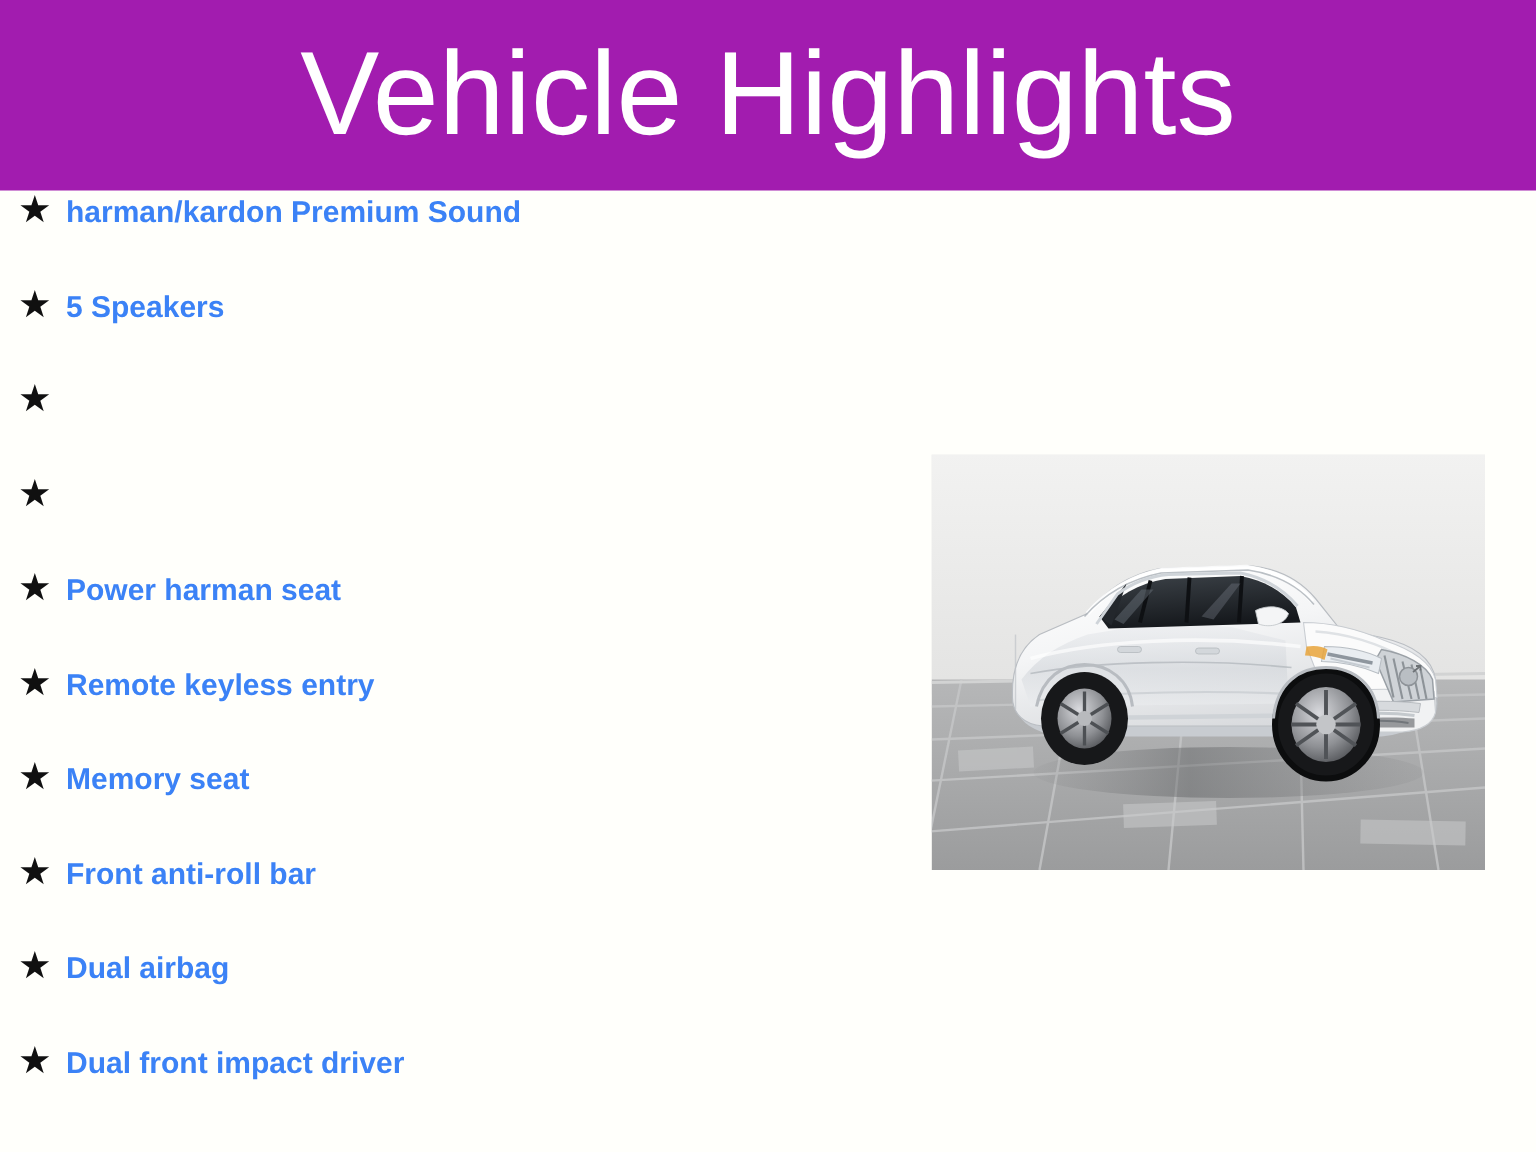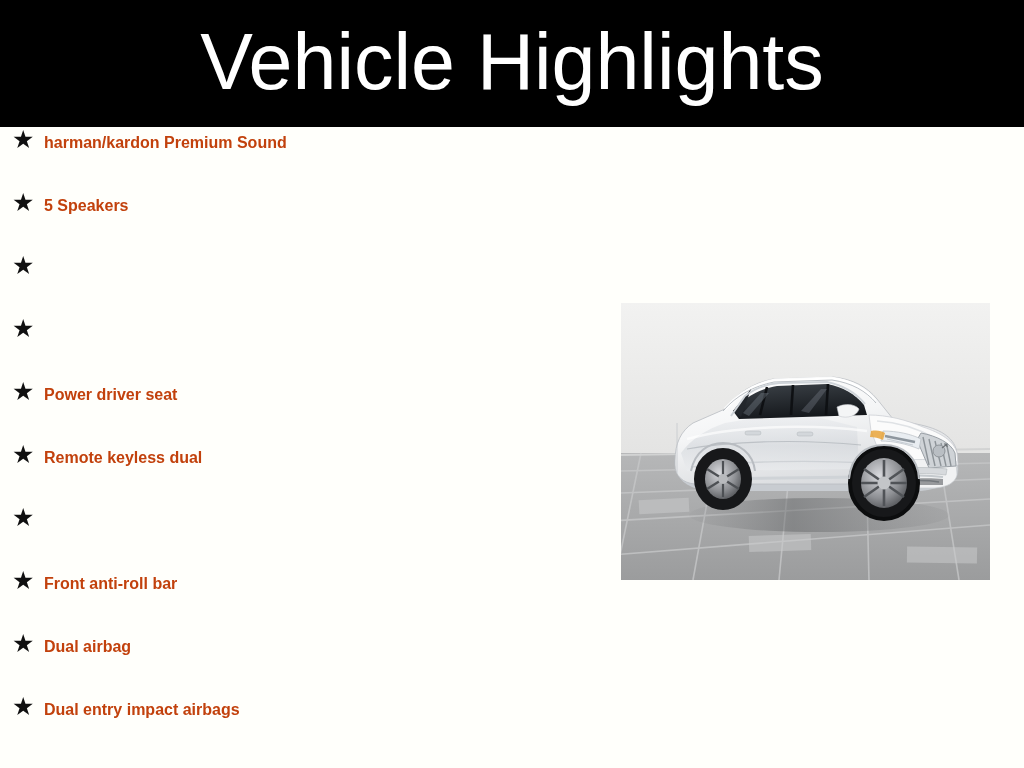--- a/index.html
+++ b/index.html
@@ -15,21 +15,21 @@
     position: relative;
   }
 
   
   #header-banner {
     position: absolute;
     left: 0;
     top: 0;
     width: 1024px;
     height: 127px;
-    background: #000000;
+    background: #a21caf;
     display: flex;
     align-items: center;
     justify-content: center;
   }
   #page-title {
     color: #ffffff;
     font-family: "Liberation Sans", sans-serif;
     font-weight: 400;
     font-size: 79px;
     line-height: 1;
@@ -58,24 +58,24 @@
   .bullet-star {
     display: inline-block;
     width: 32px;
     flex: 0 0 32px;
     color: #101010;
     font-size: 25px;
     line-height: 1;
     font-family: "DejaVu Sans", sans-serif;
   }
   .highlight-label {
-    color: #c2410c;
+    color: #3b82f6;
     font-family: "Liberation Sans", sans-serif;
     font-weight: bold;
-    font-size: 16px;
+    font-size: 20px;
     line-height: 1;
     white-space: nowrap;
   }
 
   
   #vehicle-photo {
     position: absolute;
     left: 621px;
     top: 303px;
     width: 369px;
@@ -111,45 +111,46 @@
   <li class="highlight-item">
     <span class="bullet-star">★</span>
   </li>
 
   <li class="highlight-item">
     <span class="bullet-star">★</span>
   </li>
 
   <li class="highlight-item">
     <span class="bullet-star">★</span>
-    <span class="highlight-label">Power driver seat</span>
-  </li>
-
-  <li class="highlight-item">
-    <span class="bullet-star">★</span>
-    <span class="highlight-label">Remote keyless dual</span>
-  </li>
-
-  <li class="highlight-item">
-    <span class="bullet-star">★</span>
+    <span class="highlight-label">Power harman seat</span>
+  </li>
+
+  <li class="highlight-item">
+    <span class="bullet-star">★</span>
+    <span class="highlight-label">Remote keyless entry</span>
+  </li>
+
+  <li class="highlight-item">
+    <span class="bullet-star">★</span>
+    <span class="highlight-label">Memory seat</span>
   </li>
 
   <li class="highlight-item">
     <span class="bullet-star">★</span>
     <span class="highlight-label">Front anti-roll bar</span>
   </li>
 
   <li class="highlight-item">
     <span class="bullet-star">★</span>
     <span class="highlight-label">Dual airbag</span>
   </li>
 
   <li class="highlight-item">
     <span class="bullet-star">★</span>
-    <span class="highlight-label">Dual entry impact airbags</span>
+    <span class="highlight-label">Dual front impact driver</span>
   </li>
 
 </ul>
 
 <div id="vehicle-photo">
   <svg viewBox="0 0 369 277" xmlns="http://www.w3.org/2000/svg">
     <defs>
       <linearGradient id="wallGrad" x1="0" y1="0" x2="0" y2="1">
         <stop offset="0" stop-color="#f2f2f1"></stop>
         <stop offset="1" stop-color="#e3e3e2"></stop>

